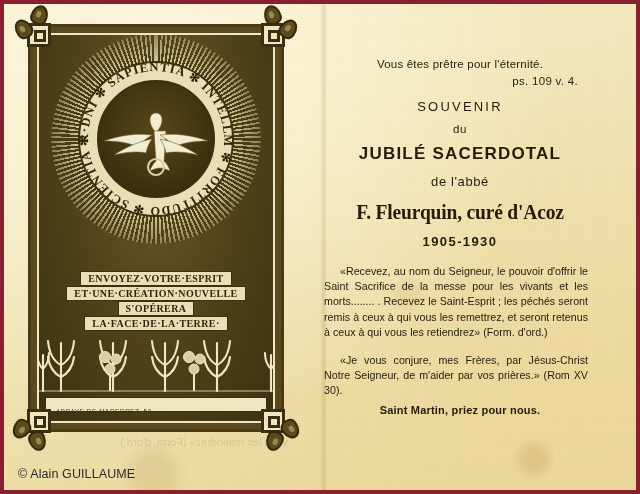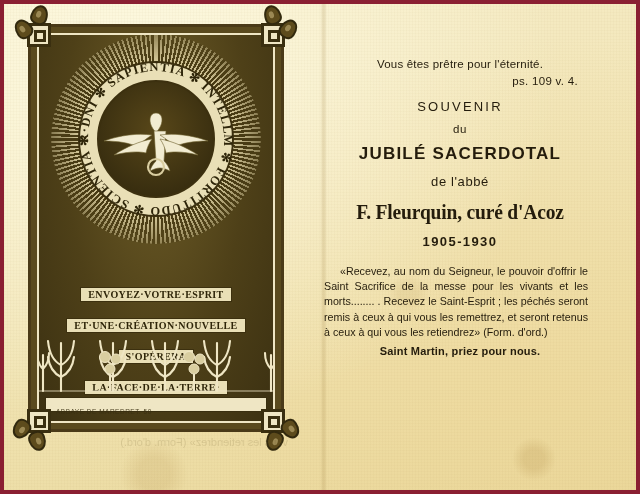--- a/index.html
+++ b/index.html
@@ -82,21 +82,21 @@
   .ring-inner{
     position:absolute;left:19px;top:19px;right:19px;bottom:19px;border-radius:50%;
     background:radial-gradient(circle at 50% 42%, #584719 0%, #3a2f10 70%, #2e2509 100%);
     border:2px solid #3c300f;
   }
   #dove{position:absolute;left:50%;top:52%;transform:translate(-50%,-50%);}
 
   
   #banners{position:absolute;left:0;right:0;top:236px;}
   .banner{
-    margin:16px auto;background:#e9dfb6;border:1px solid #3c300f;
+    margin:0 auto;background:#e9dfb6;border:1px solid #3c300f;
     color:#2e2509;text-align:right;
     font-family:"Liberation Serif",serif;font-weight:bold;
     font-size:10px;letter-spacing:.4px;padding:1px 7px;display:table;
     white-space:nowrap;
   }
   #meadow{position:absolute;left:0;right:0;bottom:26px;height:74px;}
   #credit-plaque{
     position:absolute;left:6px;right:6px;bottom:9px;height:13px;
     background:#efe6c4;border:1px solid #3a2f10;
   }
@@ -274,16 +274,18 @@
   <div id="text-panel">
     <div class="epigraph">Vous êtes prêtre pour l'éternité.</div>
     <div class="epigraph-ref">ps. 109 v. 4.</div>
     <div class="souvenir">SOUVENIR</div>
     <div class="du">du</div>
     <div class="jubile">JUBILÉ SACERDOTAL</div>
     <div class="delabbe">de l'abbé</div>
     <div class="name">F. Fleurquin, curé d'Acoz</div>
     <div class="years">1905-1930</div>
     <div class="body-p">«Recevez, au nom du Seigneur, le pouvoir d'offrir le Saint Sacrifice de la messe pour les vivants et les morts........ . Recevez le Saint-Esprit ; les péchés seront remis à ceux à qui vous les remettrez, et seront retenus à ceux à qui vous les retiendrez» (Form. d'ord.)</div>
+    <div class="body-p second">«Je vous conjure, mes Frères, par Jésus-Christ Notre Seigneur, de m'aider par vos prières.» (Rom XV 30).</div>
     <div class="closing">Saint Martin, priez pour nous.</div>
   </div>
 
+  <div id="copyright">© Alain GUILLAUME</div>
 </div>
 
 </body></html>

